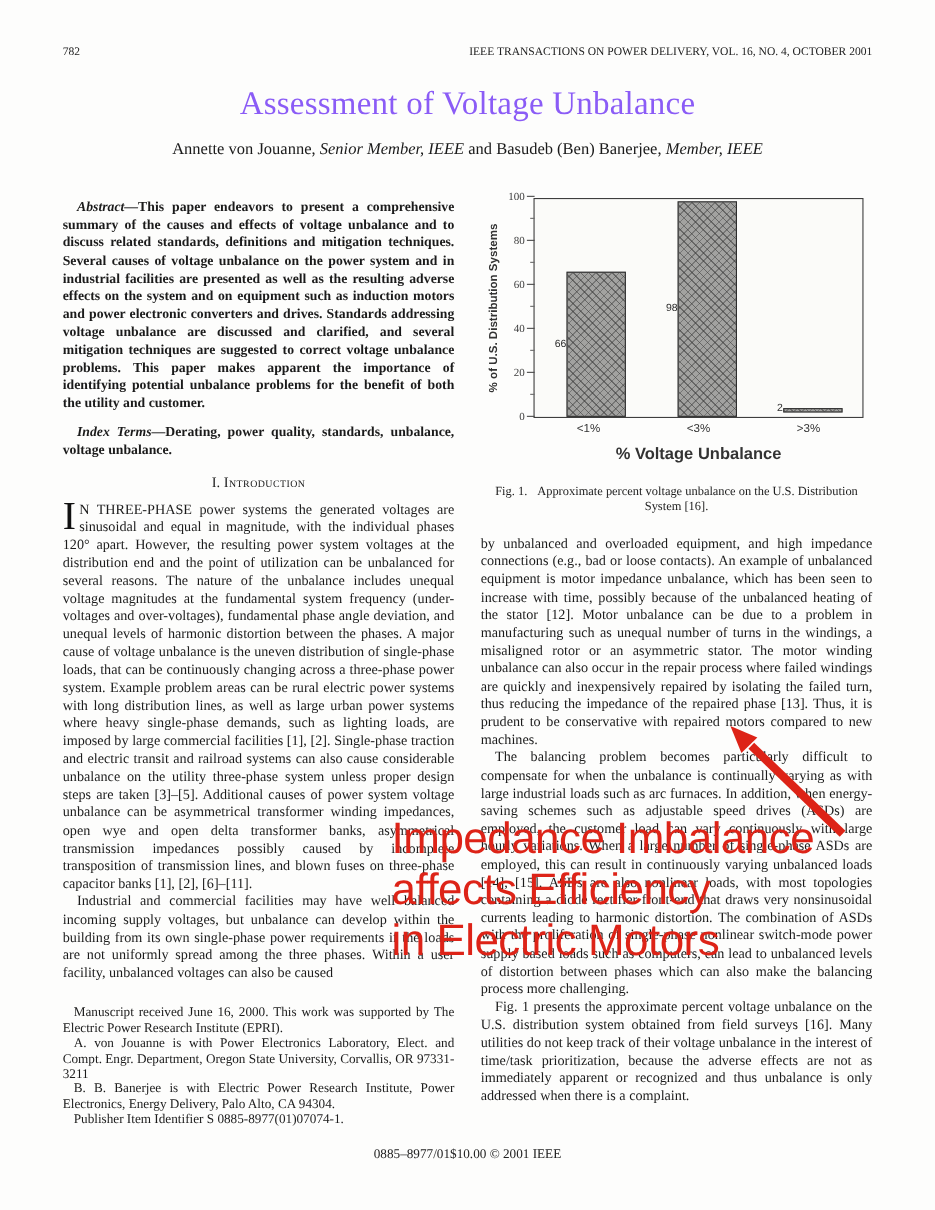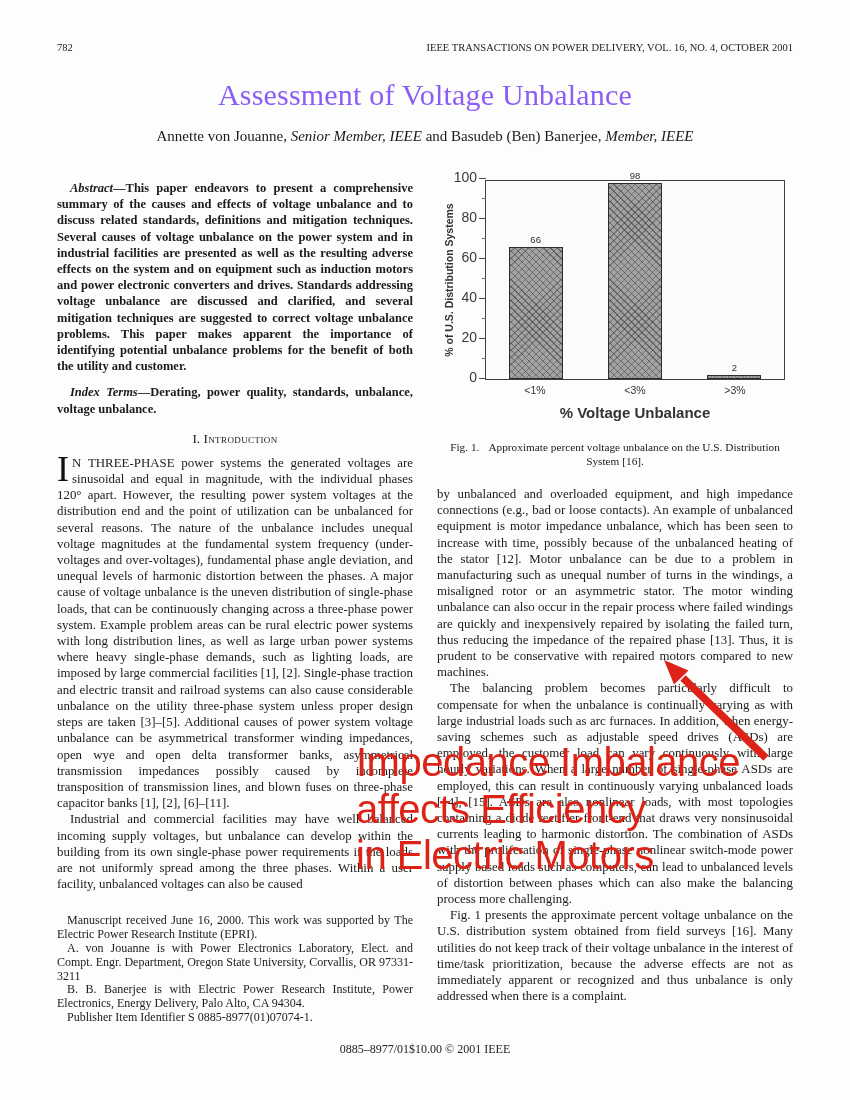--- a/index.html
+++ b/index.html
@@ -54,27 +54,27 @@
   }
   .plot {
     position:absolute; left:48px; top:4px; width:300px; height:200px;
     border:1.5px solid #3e3e3e; background:#fbfbf9;
   }
   .ytick { position:absolute; height:0; }
   .ytick.major { left:-7px; width:7px; border-top:1.5px solid #4a4a4a; }
   .ytick.minor { left:-4px; width:4px; border-top:1px solid #6a6a6a; }
   .ytick-label {
     position:absolute; left:-34px; width:25px; text-align:right;
-    font-family:Liberation Sans, sans-serif; font-size:14px; color:#3a3a3a;
+    font-family:Liberation Serif, serif; font-size:10px; color:#3a3a3a;
   }
   .bars-row {
     position:absolute; left:0; right:0; bottom:0; top:0;
     display:flex; align-items:flex-end; justify-content:space-around;
   }
-  .bar-slot { display:flex; flex-direction:column; align-items:center; justify-content:flex-end; }
+  .bar-slot { display:flex; flex-direction:row; align-items:center; justify-content:flex-end; }
   .bar-value {
     font-family:"Liberation Sans", sans-serif; font-size:9.5px; color:#2e2e2e; margin-bottom:2px;
   }
   .bar {
     width:54px; border:1px solid #2d2d2d; background-color:#a2a2a0;
     background-image:
       repeating-linear-gradient(45deg,  rgba(55,55,55,.55) 0 1px, transparent 1px 5px),
       repeating-linear-gradient(-45deg, rgba(55,55,55,.40) 0 1px, transparent 1px 5px);
   }
   .xcats-row {

